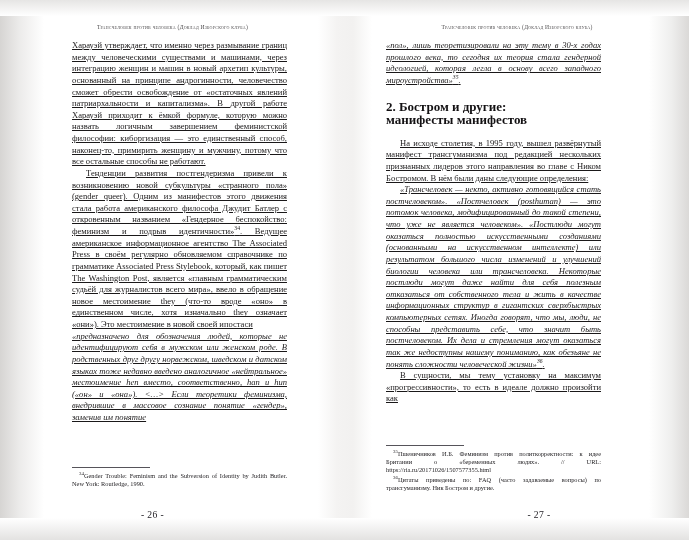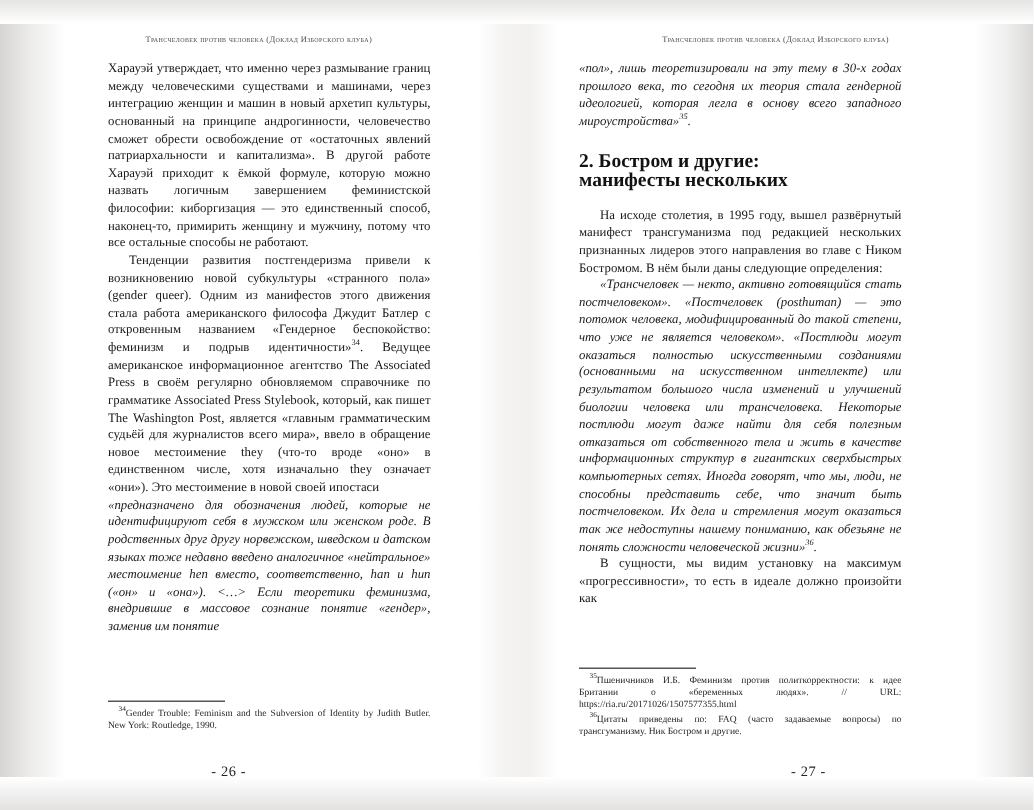--- a/index.html
+++ b/index.html
@@ -84,20 +84,21 @@
     text-justify: inter-word;
     hyphens: manual;
     color: #1a1819;
   }
   .page-half.left  .text-col { left: 72px; }
   .page-half.right .text-col { left: 41px; }
 
   .text-col p {
     margin: 0;
     text-indent: 14px;
+    text-decoration: underline;
   }
   .text-col p.noindent { text-indent: 0; }
   .text-col p.ital {
     font-style: italic;
   }
 
   h2.section-head {
     font-family: "Liberation Serif", "DejaVu Serif", serif;
     font-weight: bold;
     font-size: 13px;
@@ -183,28 +184,28 @@
   <div class="page-half right">
 
     <div class="running-head">Трансчеловек против человека (Доклад Изборского клуба)</div>
 
     <div class="text-col">
 
       <p class="ital noindent"><span>«пол», лишь теоретизировали на эту тему в 30-х годах прошлого века, то сегодня их теория стала гендерной идеологией, которая легла в основу всего западного мироустройства»</span><sup class="fn">35</sup><span>.</span></p>
 
       <h2 class="section-head">
         <span class="l1">2. Бостром и другие:</span>
-        <span class="l2">манифесты нескольких</span>
+        <span class="l2">манифесты манифестов</span>
       </h2>
 
       <p>На исходе столетия, в 1995 году, вышел развёрнутый манифест трансгуманизма под редакцией нескольких признанных лидеров этого направления во главе с Ником Бостромом. В нём были даны следующие определения:</p>
 
       <p class="ital"><span>«Трансчеловек — некто, активно готовящийся стать постчеловеком». «Постчеловек (posthuman) — это потомок человека, модифицированный до такой степени, что уже не является человеком». «Постлюди могут оказаться полностью искусственными созданиями (основанными на искусственном интеллекте) или результатом большого числа изменений и улучшений биологии человека или трансчеловека. Некоторые постлюди могут даже найти для себя полезным отказаться от собственного тела и жить в качестве информационных структур в гигантских сверхбыстрых компьютерных сетях. Иногда говорят, что мы, люди, не способны представить себе, что значит быть постчеловеком. Их дела и стремления могут оказаться так же недоступны нашему пониманию, как обезьяне не понять сложности человеческой жизни»</span><sup class="fn">36</sup><span>.</span></p>
 
-      <p>В сущности, мы видим установку на максимум «прогрессивности», то есть в идеале должно произойти как</p>
+      <p>В сущности, мы тему установку на максимум «прогрессивности», то есть в идеале должно произойти как</p>
     </div>
 
     <div class="footnotes">
       <div class="rule"></div>
       <p><sup>35</sup><span>Пшеничников И.Б. Феминизм против политкорректности: к идее Британии о «беременных людях». // URL: https://ria.ru/20171026/1507577355.html</span></p>
       <p><sup>36</sup><span>Цитаты приведены по: FAQ (часто задаваемые вопросы) по трансгуманизму. Ник Бостром и другие.</span></p>
     </div>
 
     <div class="folio">- 27 -</div>
   </div>

